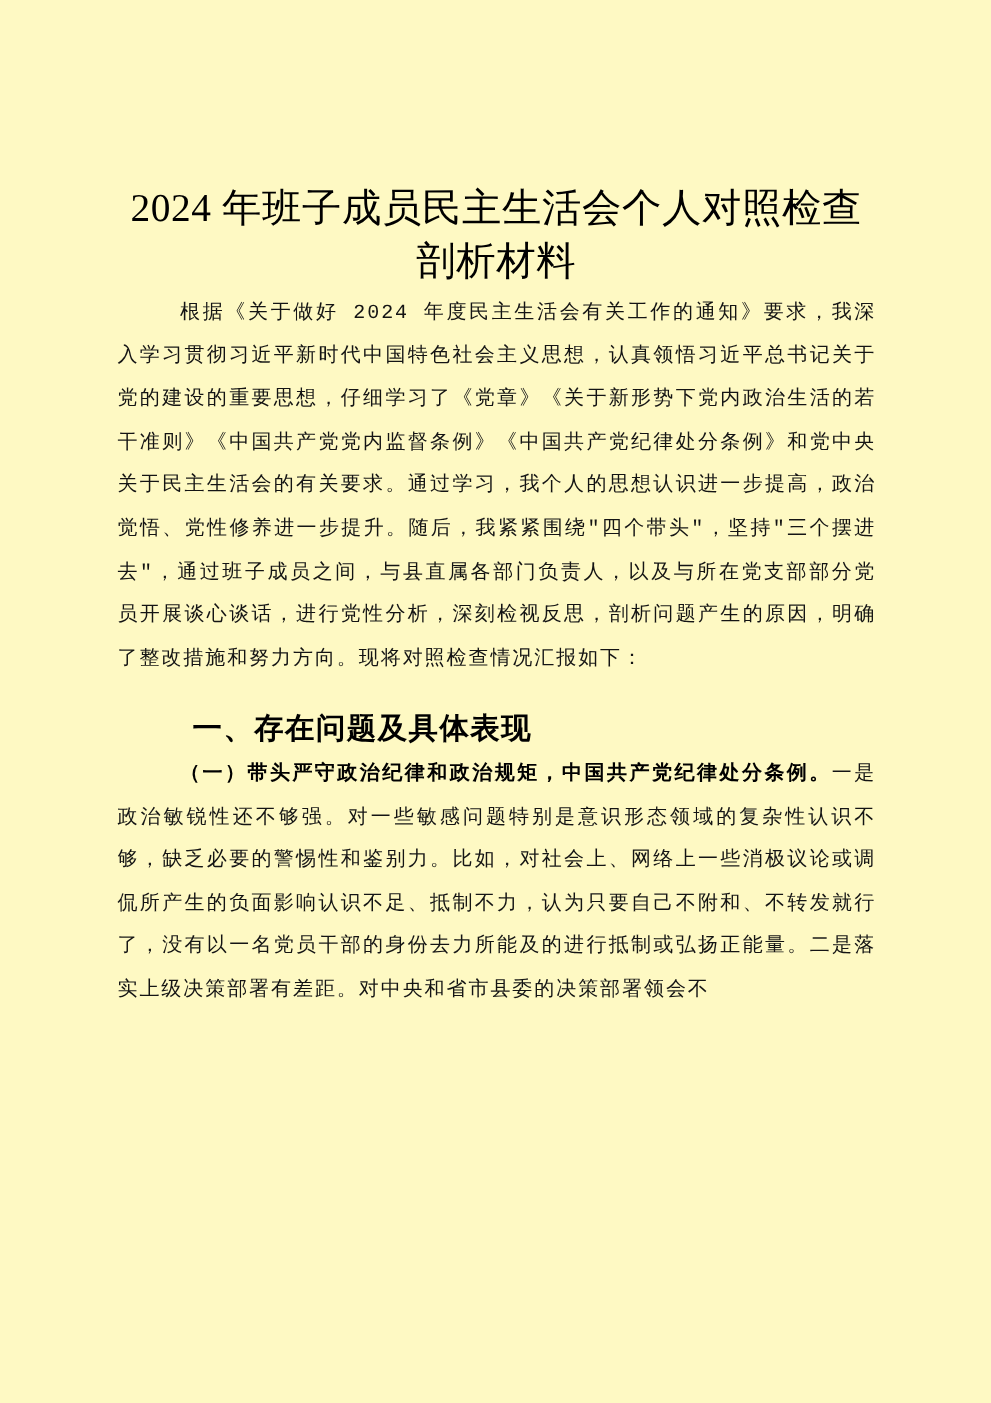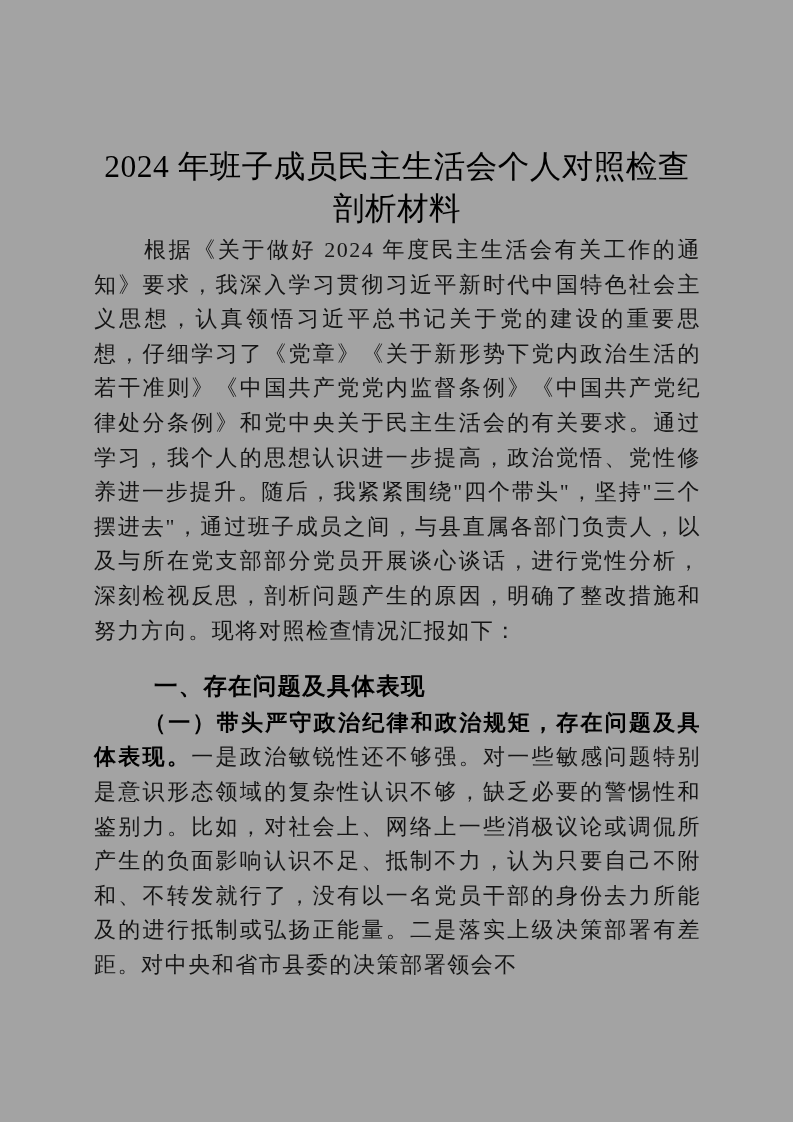--- a/index.html
+++ b/index.html
@@ -6,21 +6,21 @@
     margin: 0;
     padding: 0;
     background: #ffffff;
   }
 
   .page {
     position: relative;
     width: 793px;
     height: 1122px;
     margin: 0 auto;
-    background: #a3a3a3;
+    background: #fef9c3;
     overflow: hidden;
     box-sizing: border-box;
   }
 
   
   .doc-title {
     position: absolute;
     left: 94px;
     top: 146px;
     width: 606px;
@@ -36,22 +36,22 @@
   
   .body-block {
     position: absolute;
     left: 94px;
     top: 233px;
     width: 607px;
   }
 
   
   .para {
-    font-family: Liberation Serif, serif;
-    font-size: 22px;
+    font-family: Liberation Mono, monospace;
+    font-size: 16px;
     line-height: 34.6px;
     color: #141414;
     text-align: justify;
     text-justify: inter-character;
     text-align-last: left;
     margin: 0;
     letter-spacing: 1.55px;
     text-indent: 50px;
     word-break: break-all;
     font-weight: 400;
@@ -87,17 +87,17 @@
   <div class="doc-title">2024 年班子成员民主生活会个人对照检查剖析材料</div>
 
   <div class="body-block">
 
     <p class="para">根据《关于做好 2024 年度民主生活会有关工作的通知》要求，我深入学习贯彻习近平新时代中国特色社会主义思想，认真领悟习近平总书记关于党的建设的重要思想，仔细学习了《党章》《关于新形势下党内政治生活的若干准则》《中国共产党党内监督条例》《中国共产党纪律处分条例》和党中央关于民主生活会的有关要求。通过学习，我个人的思想认识进一步提高，政治觉悟、党性修养进一步提升。随后，我紧紧围绕"四个带头"，坚持"三个摆进去"，通过班子成员之间，与县直属各部门负责人，以及与所在党支部部分党员开展谈心谈话，进行党性分析，深刻检视反思，剖析问题产生的原因，明确了整改措施和努力方向。现将对照检查情况汇报如下：</p>
 
     <div class="spacer-sm"></div>
 
     <p class="heading-1">一、存在问题及具体表现</p>
 
-    <p class="para"><span class="lead-bold">（一）带头严守政治纪律和政治规矩，存在问题及具体表现。</span><span>一是政治敏锐性还不够强。对一些敏感问题特别是意识形态领域的复杂性认识不够，缺乏必要的警惕性和鉴别力。比如，对社会上、网络上一些消极议论或调侃所产生的负面影响认识不足、抵制不力，认为只要自己不附和、不转发就行了，没有以一名党员干部的身份去力所能及的进行抵制或弘扬正能量。二是落实上级决策部署有差距。对中央和省市县委的决策部署领会不</span></p>
+    <p class="para"><span class="lead-bold">（一）带头严守政治纪律和政治规矩，中国共产党纪律处分条例。</span><span>一是政治敏锐性还不够强。对一些敏感问题特别是意识形态领域的复杂性认识不够，缺乏必要的警惕性和鉴别力。比如，对社会上、网络上一些消极议论或调侃所产生的负面影响认识不足、抵制不力，认为只要自己不附和、不转发就行了，没有以一名党员干部的身份去力所能及的进行抵制或弘扬正能量。二是落实上级决策部署有差距。对中央和省市县委的决策部署领会不</span></p>
 
   </div>
 
 </div>
 
 </body></html>

